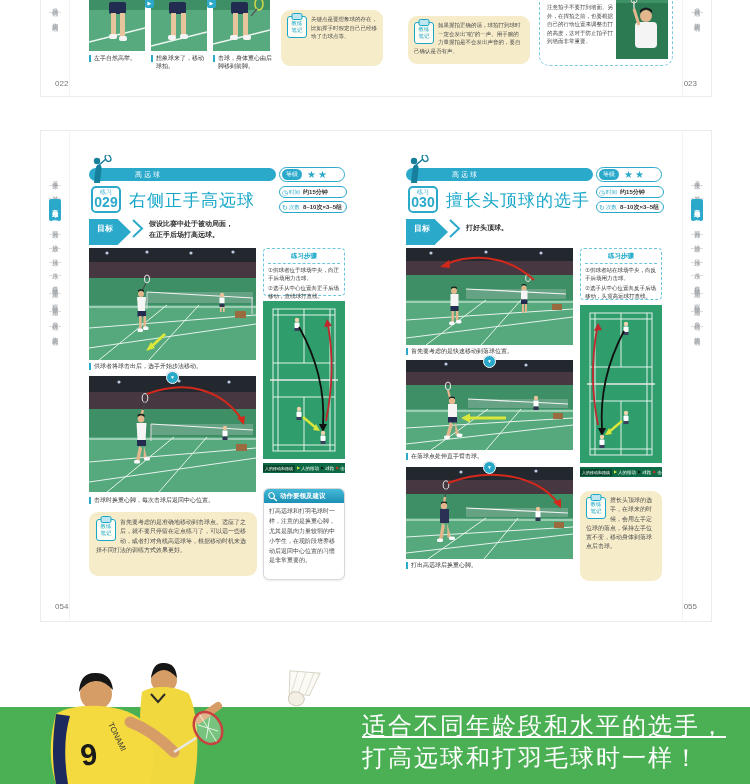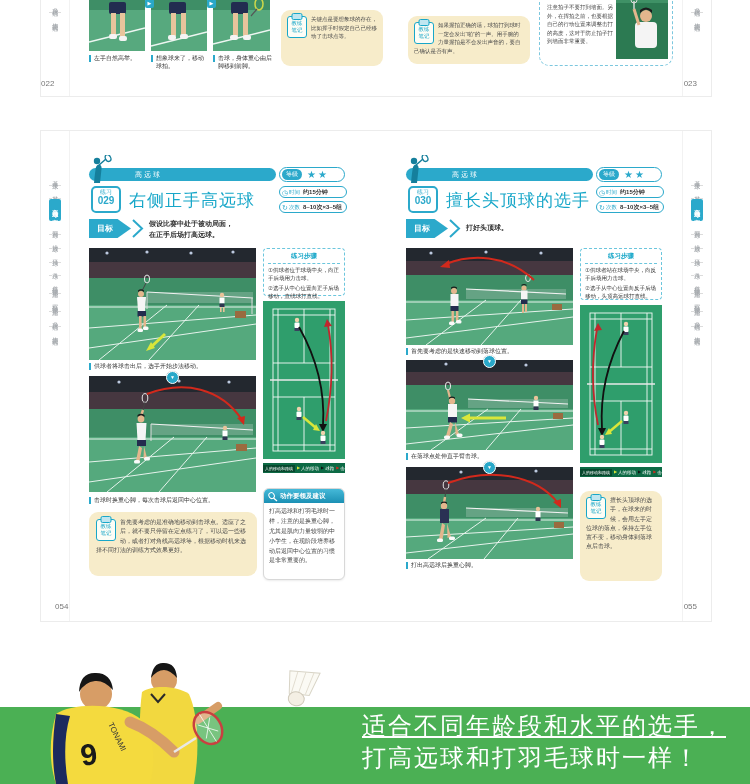--- a/index.html
+++ b/index.html
@@ -22,29 +22,29 @@
   .chapter-bar{position:absolute;height:13px;background:#2ba9cb;border-radius:7px;color:#fff;
                font-size:7px;line-height:13px;padding-left:46px;box-sizing:border-box;letter-spacing:2px;}
   .silhouette{position:absolute;}
   .level-box{position:absolute;width:66px;height:15px;border:1.5px solid #2ba9cb;border-radius:9px;
              background:#fff;display:flex;align-items:center;box-sizing:border-box;}
   .level-tab{background:#2ba9cb;color:#fff;font-size:6px;border-radius:6px;padding:1px 4px;margin-left:2px;}
   .stars{color:#2ba9cb;font-size:10px;margin-left:5px;letter-spacing:2px;line-height:1;}
   .ex-box{position:absolute;width:30px;height:27px;border:2px solid #2ba9cb;border-radius:5px;
           background:#fff;text-align:center;box-sizing:border-box;}
   .ex-label{font-size:6px;color:#2ba9cb;margin-top:1px;line-height:1;}
-  .ex-num{font-size:10px;font-weight:bold;color:#2ba9cb;line-height:1.1;}
+  .ex-num{font-size:14px;font-weight:bold;color:#2ba9cb;line-height:1.1;}
   .page-title{position:absolute;font-size:17px;font-weight:normal;color:#18a7c9;letter-spacing:1px;text-align:right;}
   .meta-row{position:absolute;width:68px;height:12px;border:1px solid #2ba9cb;border-radius:7px;
             display:flex;align-items:center;background:#fff;box-sizing:border-box;}
   .meta-ico{color:#2ba9cb;font-size:7px;margin-left:2px;line-height:1;}
   .meta-label{color:#2ba9cb;font-size:5.5px;margin-left:1px;}
   .meta-value{color:#333;font-weight:bold;margin-left:3px;font-size:6px;white-space:nowrap;}
   .goal-chevron{position:absolute;background:#2ba9cb;color:#fff;font-size:8px;font-weight:bold;width:42px;
-            height:19px;line-height:19px;text-align:left;padding-left:8px;box-sizing:border-box;
+            height:26px;line-height:19px;text-align:left;padding-left:8px;box-sizing:border-box;
             clip-path:polygon(0 0,68% 0,100% 50%,68% 100%,0 100%);}
   .goal-text{position:absolute;font-size:7px;color:#333;line-height:1.6;font-weight:bold;}
   .goal-text span{display:block;}
   .caption{position:absolute;font-size:6px;color:#333;display:flex;line-height:1.4;}
   .caption .bar{flex:0 0 2px;width:2px;height:7px;background:#2ba9cb;margin-right:3px;margin-top:1px;}
   .marker{position:absolute;width:11px;height:11px;background:#29a8c9;border:1.5px solid #fff;border-radius:50%;
           color:#fff;font-size:5px;text-align:center;line-height:11px;box-shadow:0 0 1px rgba(0,0,0,.35);z-index:3;}
   .steps-box{position:absolute;border:1px dashed #6bc6dd;border-radius:4px;background:#fff;
              padding:3px 4px;box-sizing:border-box;}
   .steps-title{color:#18a7c9;font-size:6.5px;font-weight:bold;text-align:center;
@@ -154,21 +154,21 @@
   </div>
 
   <div class="coach-box small" style="left:240px;top:12px;width:102px;height:56px;">
     <div class="clipboard">
       <div class="clip"></div>
       <div>教练</div>
       <div>笔记</div>
     </div>
     <span>关键点是要想象球的存在，比如挥手时假定自己已经移动了击球点等。</span>
   </div>
-  <div class="pgnum" style="left:0;bottom:8px;">022</div>
+  <div class="pgnum" style="left:14px;bottom:8px;">022</div>
 
   <div class="coach-box small" style="left:367px;top:18px;width:122px;height:48px;">
     <div class="clipboard">
       <div class="clip"></div>
       <div>教练</div>
       <div>笔记</div>
     </div>
     <span>如果握拍正确的话，球拍打到球时一定会发出“啪”的一声。用手腕的力量握拍是不会发出声音的，要自己确认是否有声。</span>
   </div>
 

